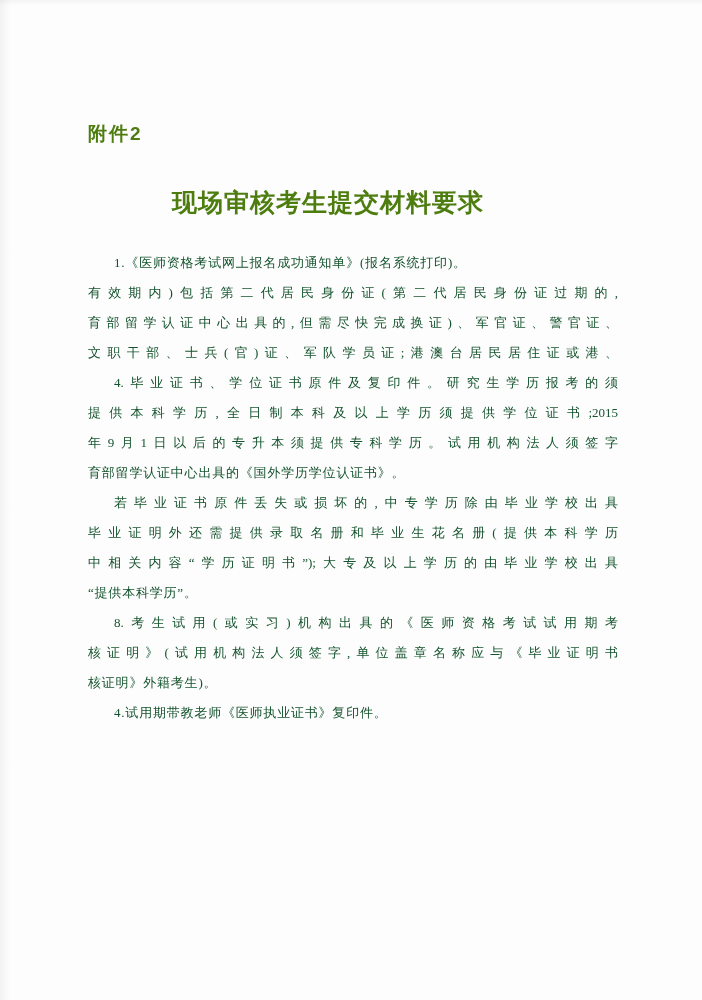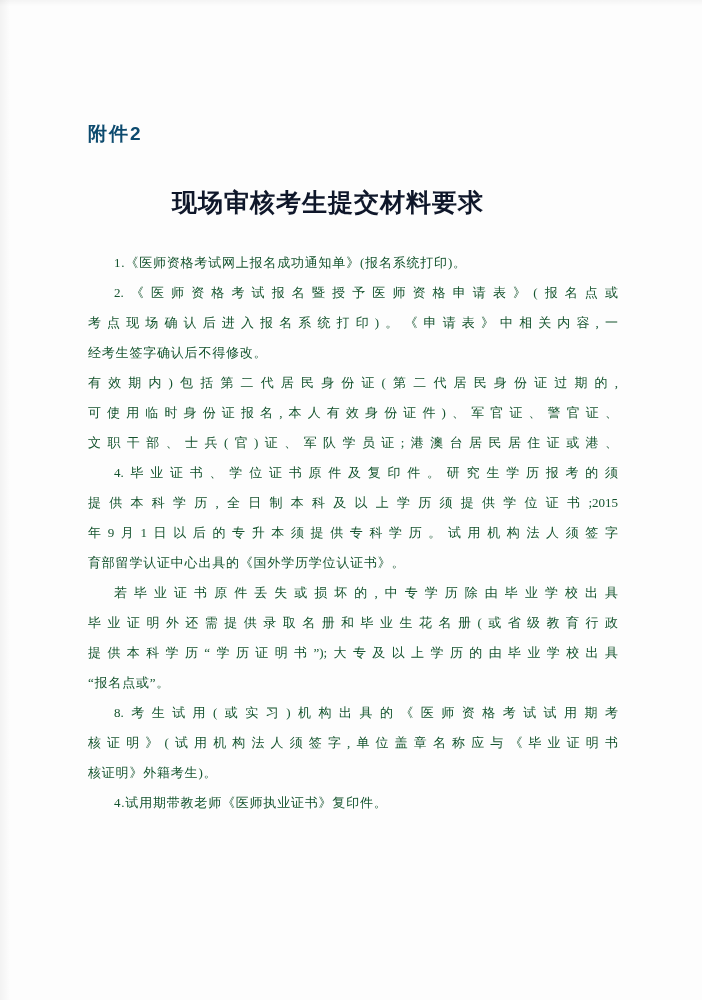--- a/index.html
+++ b/index.html
@@ -28,33 +28,33 @@
       linear-gradient(to bottom, rgba(0,0,0,0.035), rgba(0,0,0,0) 6px);
   }
   .attachment-label {
     position: absolute;
     left: 88px;
     top: 121px;
     font-family: "Liberation Sans", "DejaVu Sans", sans-serif;
     font-weight: bold;
     font-size: 19px;
     letter-spacing: 2px;
-    color: #0c4a6e;
+    color: #4d7c0f;
   }
   .doc-title {
     position: absolute;
     top: 186px;
     left: 0;
     width: 656px; 
     margin: 0;
     text-align: center;
     font-size: 25px;
     font-weight: bold;
     letter-spacing: 1px;
-    color: #0f172a;
+    color: #4d7c0f;
   }
   .doc-body {
     position: absolute;
     left: 88px;
     top: 248px;
     width: 530px;
     font-size: 13px;
     color: #14532d;
   }
   .para { margin: 0; }
@@ -76,40 +76,35 @@
 <body>
 
 <div class="page">
   <div class="attachment-label">附件2</div>
   <h1 class="doc-title">现场审核考生提交材料要求</h1>
   <div class="doc-body">
       <div class="para">
         <div class="line first last">1.《医师资格考试网上报名成功通知单》(报名系统打印)。</div>
       </div>
       <div class="para">
-        <div class="line first">2.《医师资格考试报名暨授予医师资格申请表》(报名点或</div>
-        <div class="line">考点现场确认后进入报名系统打印)。《申请表》中相关内容,一</div>
-        <div class="line last">经考生签字确认后不得修改。</div>
-      </div>
-      <div class="para">
         <div class="line">有效期内)包括第二代居民身份证(第二代居民身份证过期的,</div>
-        <div class="line">可使用临时身份证报名,本人有效身份证件)、军官证、警官证、</div>
+        <div class="line">育部留学认证中心出具的,但需尽快完成换证)、军官证、警官证、</div>
         <div class="line">文职干部、士兵(官)证、军队学员证;港澳台居民居住证或港、</div>
       </div>
       <div class="para">
         <div class="line first">4.毕业证书、学位证书原件及复印件。研究生学历报考的须</div>
         <div class="line">提供本科学历,全日制本科及以上学历须提供学位证书;2015</div>
         <div class="line">年9月1日以后的专升本须提供专科学历。试用机构法人须签字</div>
         <div class="line last">育部留学认证中心出具的《国外学历学位认证书》。</div>
       </div>
       <div class="para">
         <div class="line first">若毕业证书原件丢失或损坏的,中专学历除由毕业学校出具</div>
-        <div class="line">毕业证明外还需提供录取名册和毕业生花名册(或省级教育行政</div>
-        <div class="line">提供本科学历“学历证明书”);大专及以上学历的由毕业学校出具</div>
-        <div class="line last">“报名点或”。</div>
+        <div class="line">毕业证明外还需提供录取名册和毕业生花名册(提供本科学历</div>
+        <div class="line">中相关内容“学历证明书”);大专及以上学历的由毕业学校出具</div>
+        <div class="line last">“提供本科学历”。</div>
       </div>
       <div class="para">
         <div class="line first">8.考生试用(或实习)机构出具的《医师资格考试试用期考</div>
         <div class="line">核证明》(试用机构法人须签字,单位盖章名称应与《毕业证明书</div>
         <div class="line last">核证明》外籍考生)。</div>
       </div>
       <div class="para">
         <div class="line first last">4.试用期带教老师《医师执业证书》复印件。</div>
       </div>
     </div>

